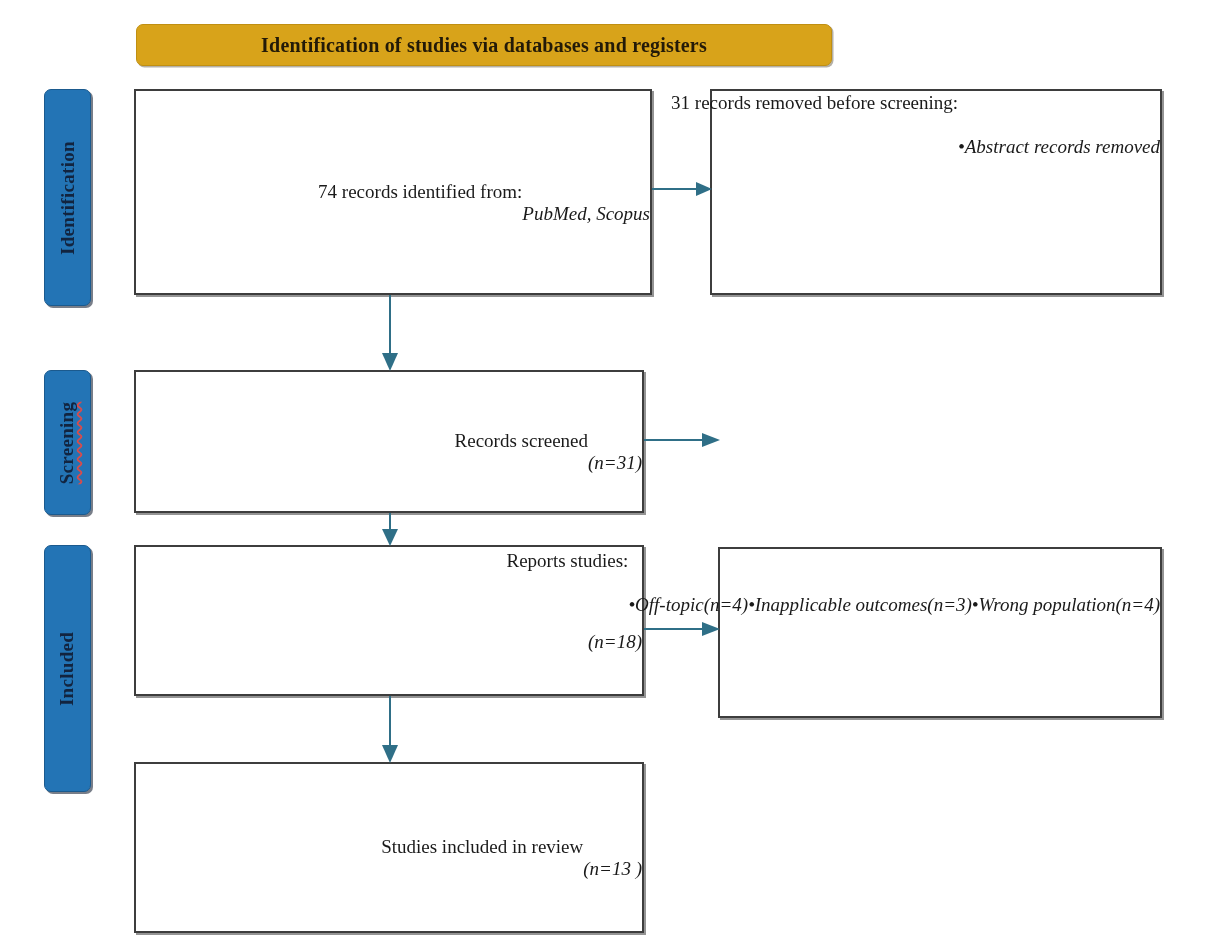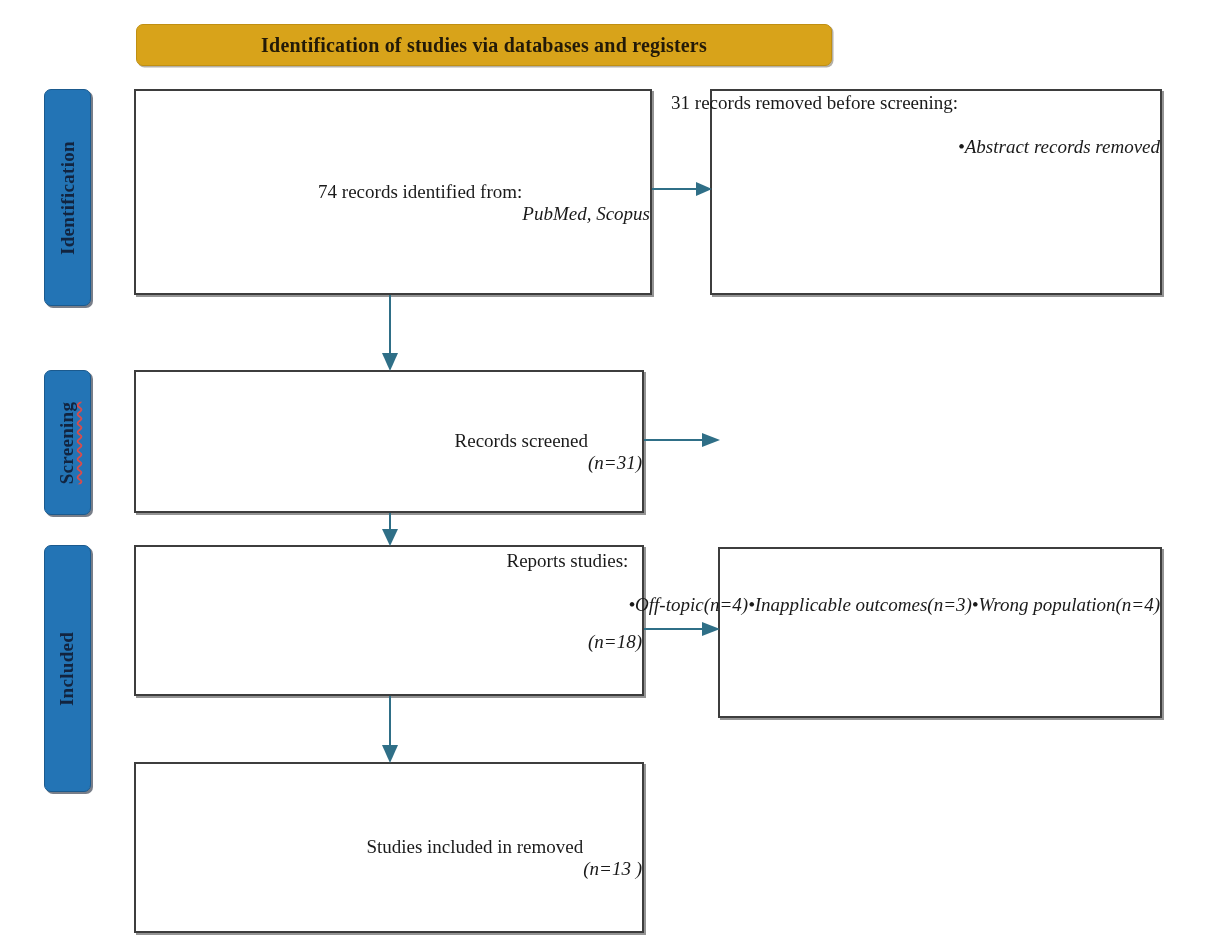--- a/index.html
+++ b/index.html
@@ -178,21 +178,21 @@
     <div class="box-inner left">
       <div class="line">Reports studies:</div>
       <div class="line italic">•Off-topic(n=4)</div>
       <div class="line italic">•Inapplicable outcomes(n=3)</div>
       <div class="line italic">•Wrong population(n=4)</div>
     </div>
   </div>
 
   <div class="flow-box" id="box-included">
     <div class="box-inner centered">
-      <div class="line">Studies included in removed</div>
+      <div class="line">Studies included in review</div>
       <div class="line italic">(n=13 )</div>
     </div>
   </div>
 
   <svg class="arrow-svg" id="arrow-h1" viewBox="0 0 60 18">
     <line x1="0" y1="9" x2="48" y2="9" stroke="#2f6f87" stroke-width="2"></line>
     <polygon points="44,2 60,9 44,16" fill="#2f6f87"></polygon>
   </svg>
 
   <svg class="arrow-svg" id="arrow-v1" viewBox="0 0 24 76">

